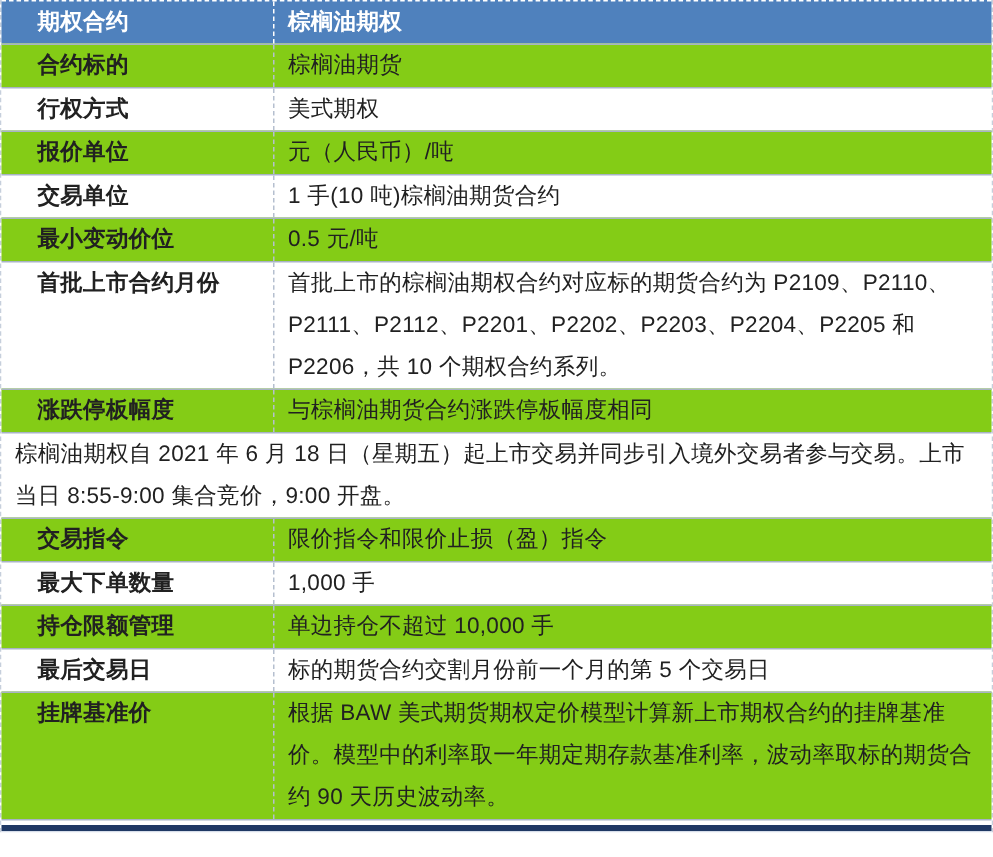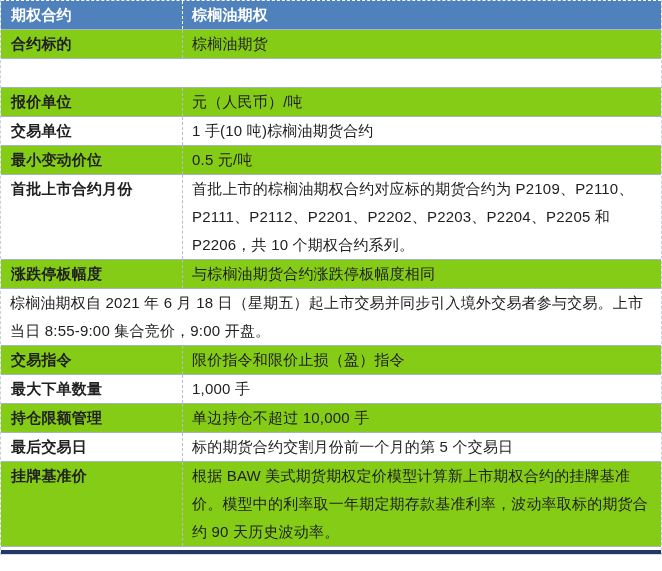--- a/index.html
+++ b/index.html
@@ -18,21 +18,21 @@
   .cell {
     box-sizing: border-box;
     font-size: 15px;
     line-height: 28px;
     color: #212121;
     letter-spacing: 0.2px;
   }
   .label-cell {
     flex: 0 0 182px;
     width: 182px;
-    padding: 0 6px 0 10px;
+    padding: 0 6px 0 24px;
     font-weight: bold;
     border-right: 1px dashed #b5bfcf;
   }
   .value-cell {
     flex: 1 1 auto;
     padding: 0 12px 0 9px;
   }
   .header-row {
     background: #4f81bd;
     border-top: 1px dashed #ffffff;
@@ -68,20 +68,22 @@
     <div class="cell label-cell">期权合约</div>
     <div class="cell value-cell">棕榈油期权</div>
   </div>
   <div id="rows">
   <div class="row body-row band">
     <div class="cell label-cell">合约标的</div>
     <div class="cell value-cell">棕榈油期货</div>
   </div>
 
   <div class="row body-row">
+    <div class="cell label-cell">行权方式</div>
+    <div class="cell value-cell">美式期权</div>
   </div>
 
   <div class="row body-row band">
     <div class="cell label-cell">报价单位</div>
     <div class="cell value-cell">元（人民币）/吨</div>
   </div>
 
   <div class="row body-row">
     <div class="cell label-cell">交易单位</div>
     <div class="cell value-cell">1 手(10 吨)棕榈油期货合约</div>

